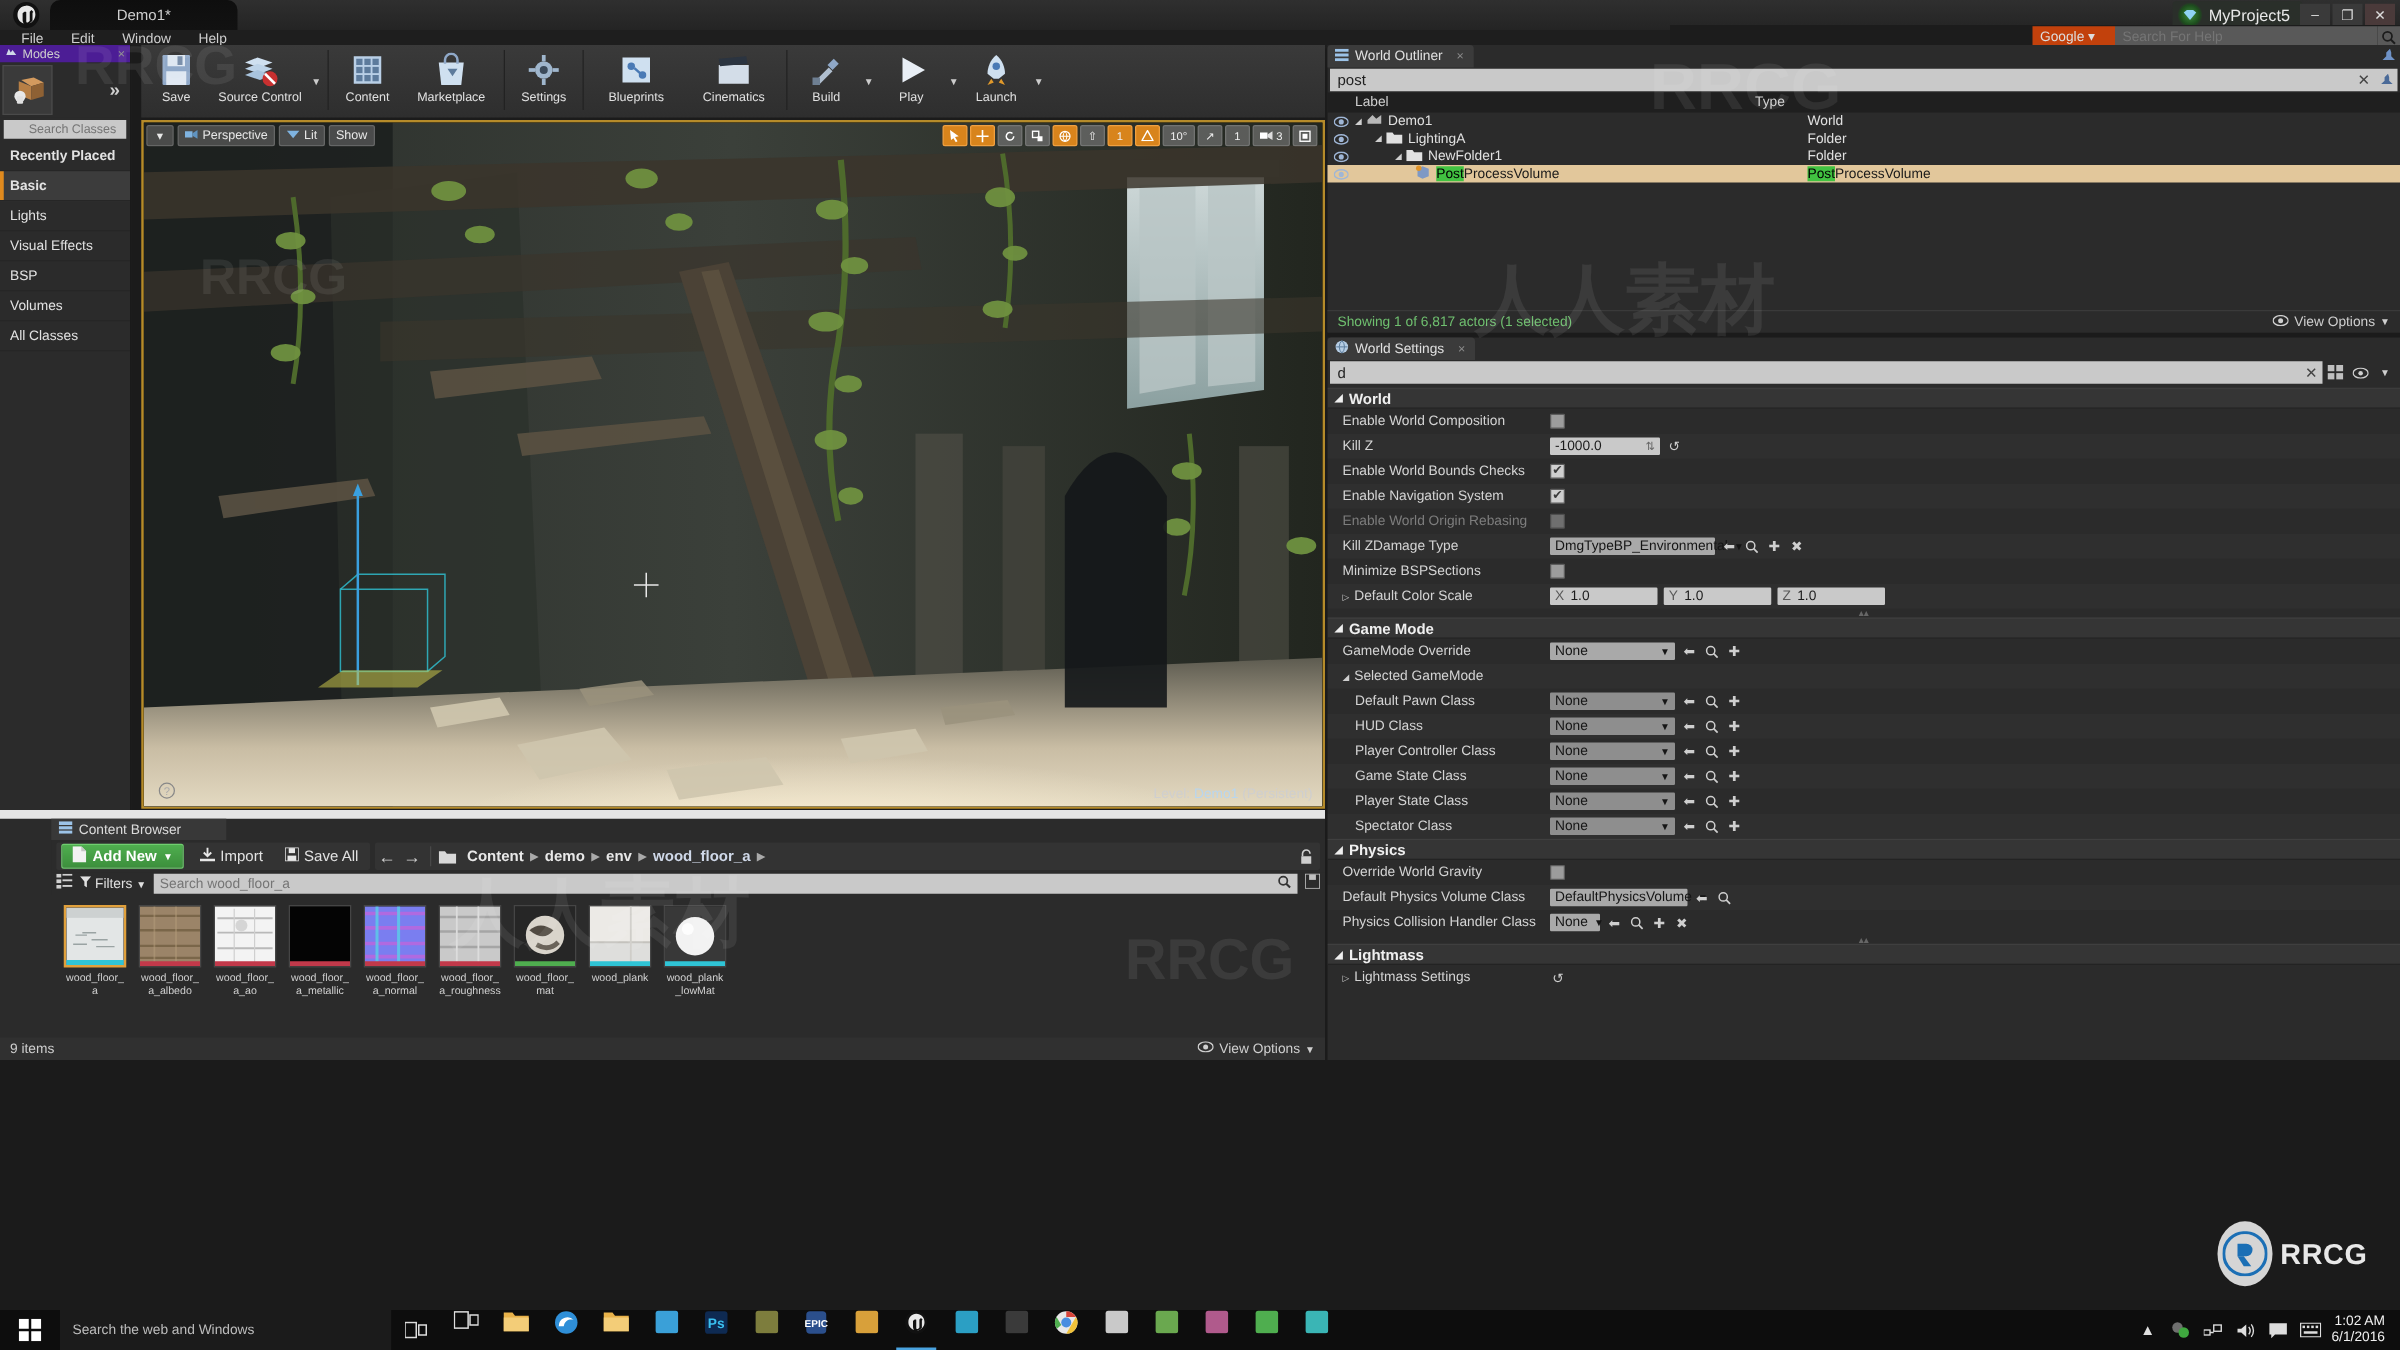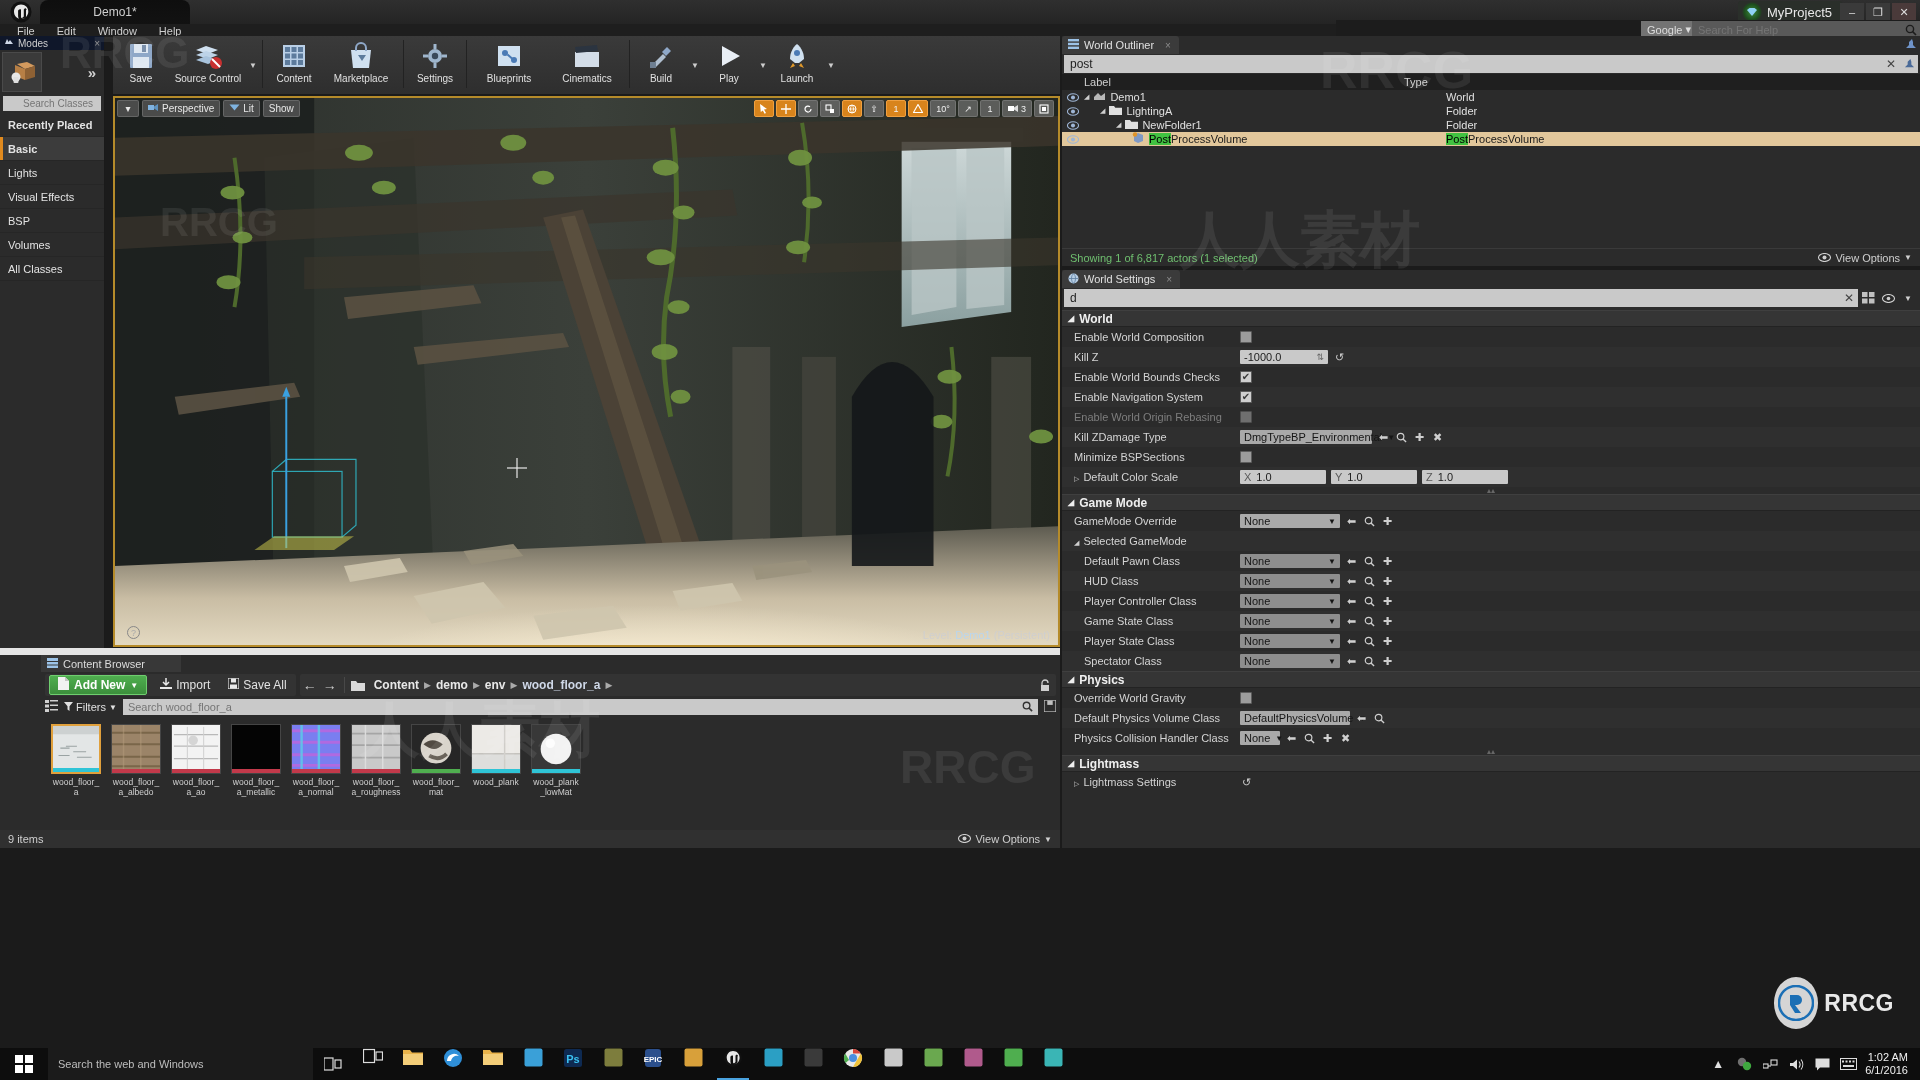--- a/index.html
+++ b/index.html
@@ -25,30 +25,30 @@
     background:#3a3a3a;color:#ddd;font-size:11px; }
   #winbtns { position:absolute; right:4px; top:3px; display:flex; gap:2px; }
   #winbtns .close { background:#4a3a3a; }
 
   
   #menubar { position:absolute; left:0; top:24px; width:1336px; height:15px;
     background:#1e1e1e; display:flex; align-items:center; gap:0; padding-left:6px; }
   #menubar .mi { font-size:11px; color:#cfcfcf; padding:0 11px; line-height:15px; }
   #helpbar { position:absolute; left:1336px; top:20px; width:584px; height:19px;
     background:#1c1c1c; display:flex; align-items:center; justify-content:flex-end; }
-  #google-sel { background:#737373; color:#ddd; font-size:11px; height:17px;
-    display:flex;align-items:center; padding:0 1px 0 6px; gap:3px; }
+  #google-sel { background:#c2410c; color:#ddd; font-size:11px; height:17px;
+    display:flex;align-items:center; padding:0 16px 0 6px; gap:3px; }
   #help-input { width:210px; height:17px; background:#595959; border:none; color:#9b9b9b;
     font-size:11px; padding:0 6px; font-family:"Liberation Sans",sans-serif; }
   #help-mag { width:18px;height:17px;background:#595959;display:flex;align-items:center;justify-content:center;color:#2a2a2a;font-size:12px;}
 
   
   #modes { position:absolute; left:0; top:36px; width:105px; height:615px; background:#2b2b2b;
     border-right:1px solid #1a1a1a; }
-  #modes-title { height:14px; background:#0f172a; display:flex; align-items:center; gap:4px;
+  #modes-title { height:14px; background:#4c1d95; display:flex; align-items:center; gap:4px;
     padding-left:4px; font-size:10px; color:#cfcfcf; }
   #modes-tools { height:44px; display:flex; align-items:center; padding:2px; gap:2px; background:#2b2b2b;}
   .mode-btn { width:40px;height:40px;background:#3a3a3a;border:1px solid #4a4a4a;
      display:flex;align-items:center;justify-content:center; }
   #modes-chev { margin-left:auto; font-size:15px; color:#cfcfcf; padding-right:6px; font-weight:bold;}
   #modes-search { margin:2px 3px; height:15px; background:#c9c9c9; display:flex; align-items:center;
     padding:0 20px; }
   #modes-search input { flex:1; border:none; background:transparent; font-size:10px; color:#6a6a6a;
     font-family:"Liberation Sans",sans-serif; }
   .cls-item { height:24px; display:flex; align-items:center; padding-left:8px; font-size:11px;

